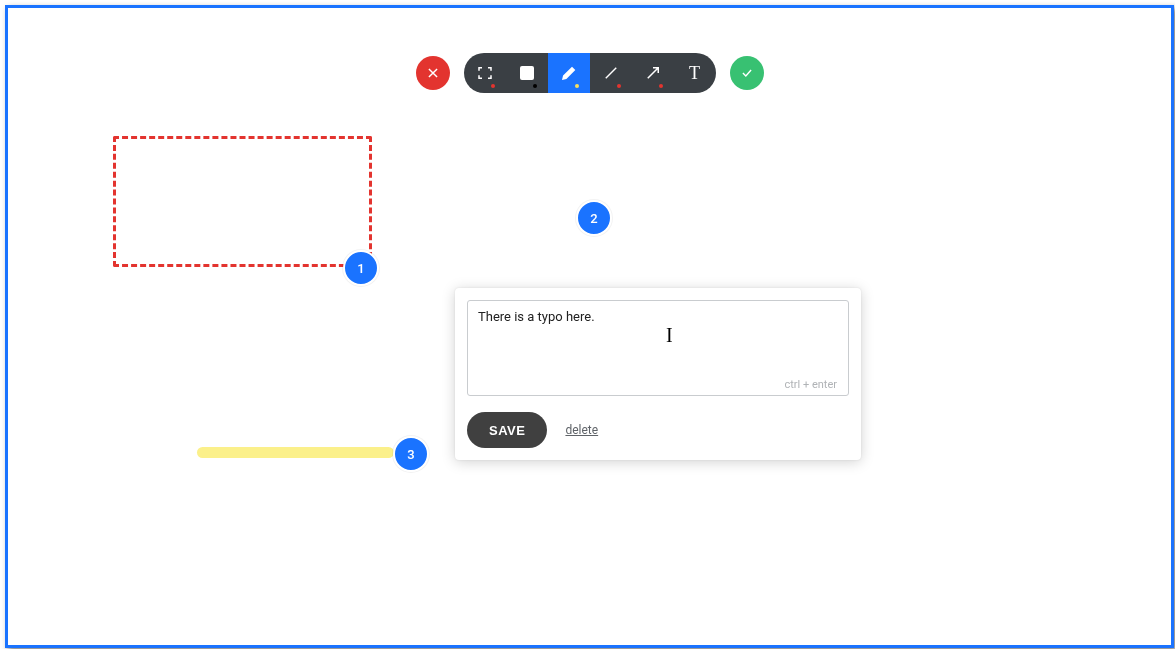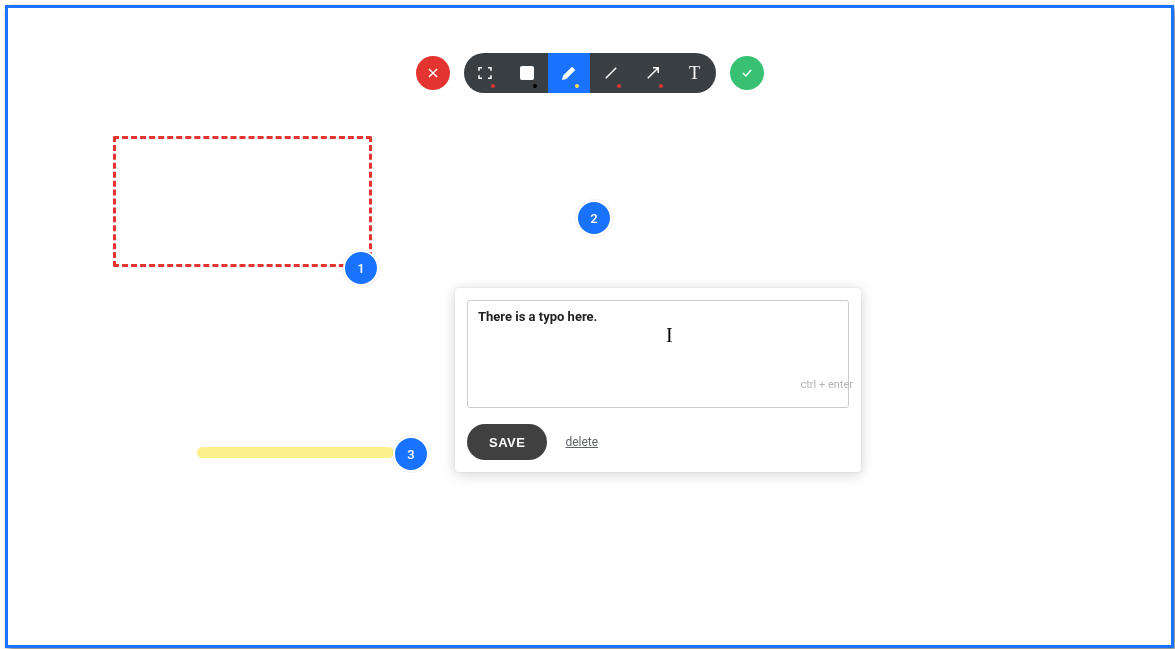--- a/index.html
+++ b/index.html
@@ -112,34 +112,33 @@
     left: 447px; top: 280px;
     width: 382px;
     background: #fff;
     border-radius: 4px;
     box-shadow: 0 2px 14px rgba(0,0,0,0.18), 0 0 2px rgba(0,0,0,0.1);
     padding: 12px;
   }
   .comment-textarea {
     position: relative;
     width: 100%;
-    height: 108px;
+    height: 96px;
     border: 1px solid #c9cccf;
     border-radius: 3px;
     box-sizing: border-box;
     padding: 8px 10px;
     font-size: 13px;
     color: #222;
     resize: none;
     font-family: inherit;
-    font-weight: bold;
   }
   .hint {
     position: absolute;
-    right: 8px;
+    right: 24px;
     top: 90px;
     font-size: 11px;
     color: #b0b3b6;
     pointer-events: none;
   }
   .cursor-caret {
     position: absolute;
     left: 658px; top: 316px;
     font-family: Georgia, serif;
     font-size: 20px;

